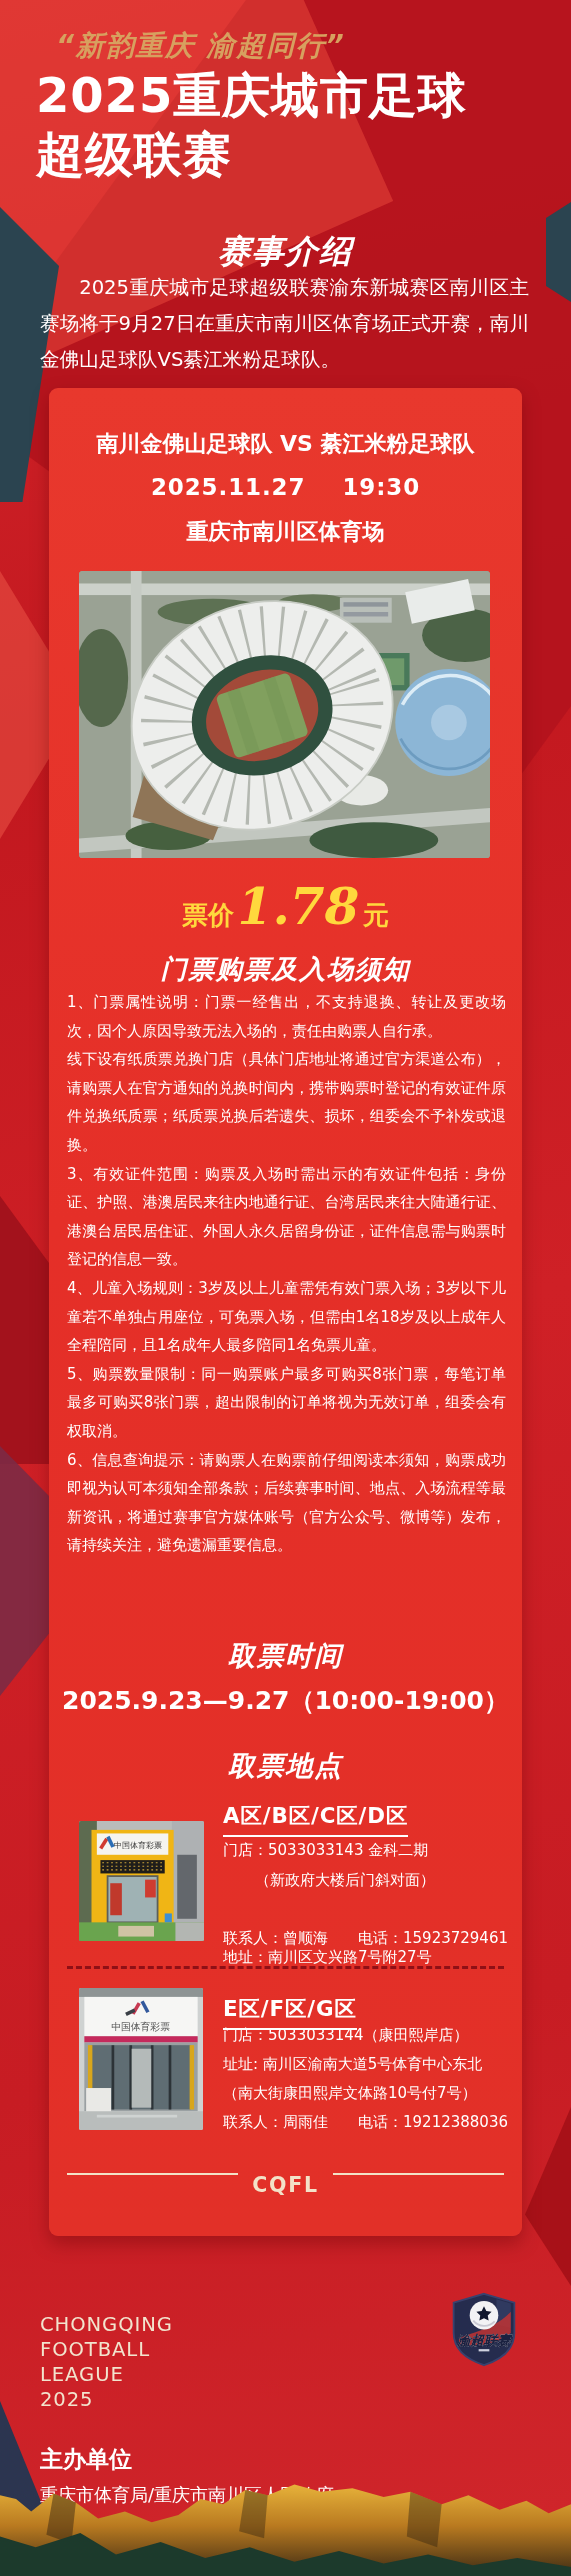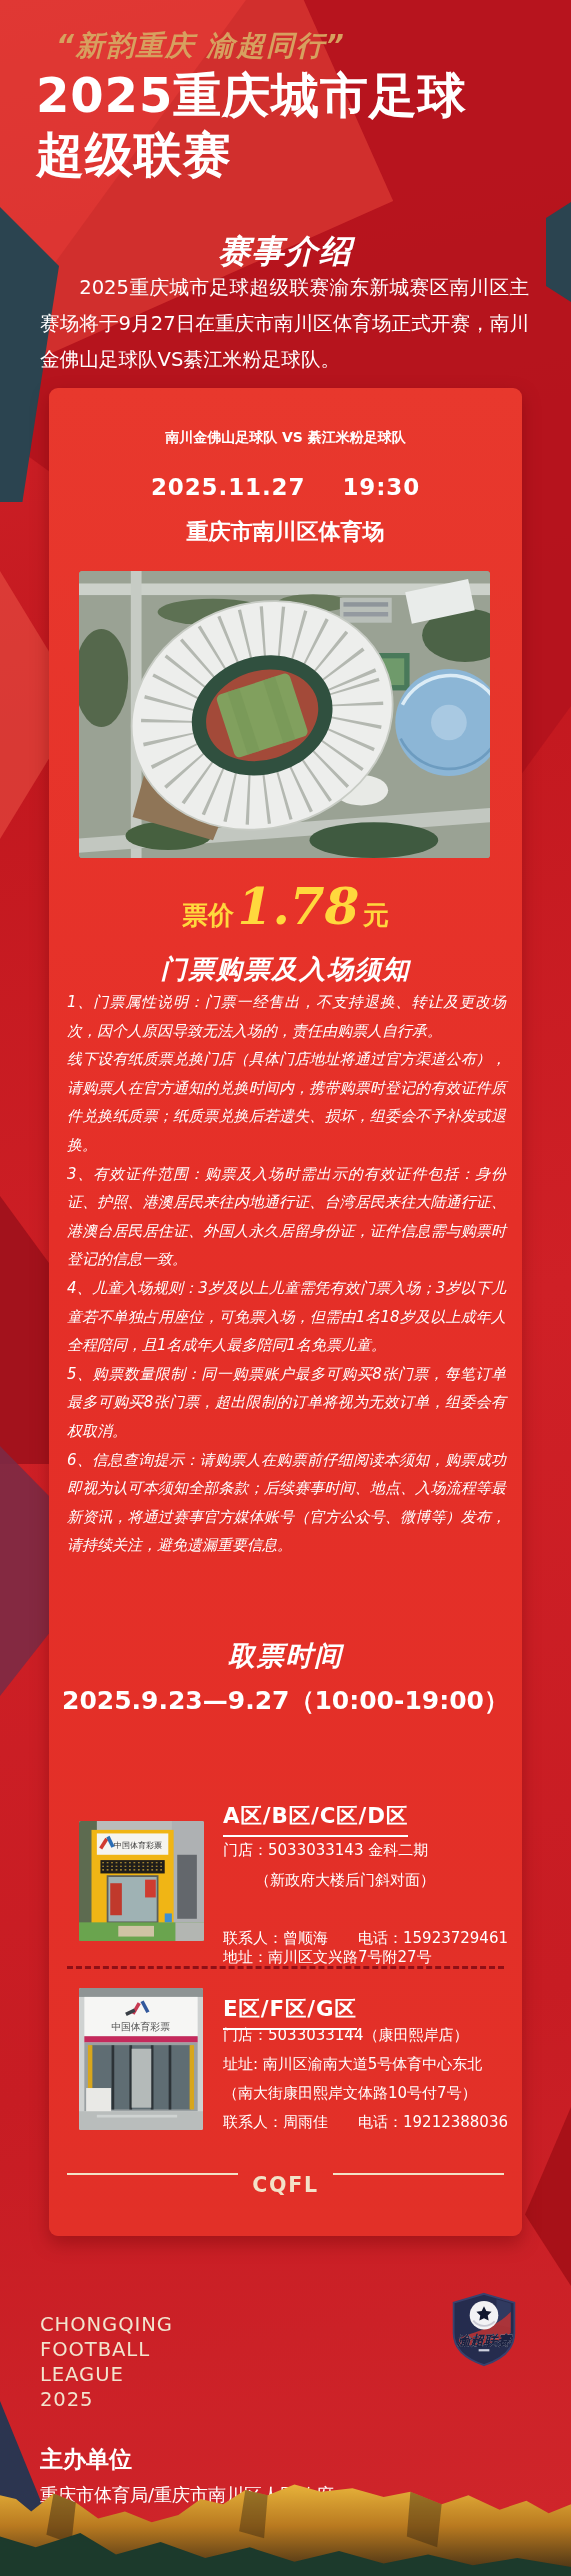--- a/index.html
+++ b/index.html
@@ -26,31 +26,31 @@
 
   .intro-head{position:absolute;z-index:2;left:0;top:230px;width:100%;text-align:center;
     font-size:32px;font-weight:900;font-style:italic;letter-spacing:1.8px;}
   .intro-body{position:absolute;z-index:2;left:40px;top:270px;width:489px;font-size:19.6px;line-height:36px;
     text-align:justify;text-indent:2em;}
 
   .card{position:absolute;z-index:3;left:49px;top:388px;width:473px;height:1848px;border-radius:9px;
     background:linear-gradient(180deg,#e8382d 0%,#e52f28 45%,#e23028 100%);
     box-shadow:0 7.1px 18px rgba(90,0,0,.35);}
   .card .abs{position:absolute;}
-  .match-title{top:41px;left:0;width:100%;text-align:center;font-size:14px;font-weight:800;}
+  .match-title{top:41px;left:0;width:100%;text-align:center;font-size:22px;font-weight:800;}
   .match-datetime{top:86px;left:0;width:100%;text-align:center;font-size:23px;font-weight:800;letter-spacing:0.9px;}
   .match-datetime .gap{display:inline-block;width:37px;}
   .match-venue{top:129px;left:0;width:100%;text-align:center;font-size:22px;font-weight:600;}
   .stadium-wrap{top:183px;left:30px;width:411px;height:287px;border-radius:3.6px;overflow:hidden;background:#9aa294;}
   .price-row{top:489px;left:0;width:100%;display:flex;justify-content:center;align-items:baseline;color:#ffd83d;}
   .price-label{font-size:26px;font-weight:800;}
   .price-value{font-size:50px;font-weight:bold;font-style:italic;font-family:"DejaVu Serif","Liberation Serif",serif;margin:0 3.6px;}
   .price-unit{font-size:26px;font-weight:800;}
   .notice-head{top:564px;left:0;width:100%;text-align:center;font-size:26px;font-weight:900;font-style:italic;letter-spacing:1.8px;}
-  .rules{top:600px;left:18px;width:439px;font-size:15px;line-height:28.6px;text-align:justify;font-style:italic;}
+  .rules{top:600px;left:18px;width:439px;font-size:15px;line-height:28.6px;text-align:justify;}
   .rules p{margin:0;}
   .sec-head{left:0;width:100%;text-align:center;font-size:27px;font-weight:900;font-style:italic;letter-spacing:1.8px;}
   .pt-head{top:1250px;} .pt-value{top:1296px;left:0;width:100%;text-align:center;font-size:25px;font-weight:800;}
   .pl-head{top:1360px;}
   .loc-photo{left:29.5px;overflow:hidden;border-radius:1.8px;}
   .photo1{top:1433px;width:125px;height:120px;}
   .photo2{top:1600px;width:124px;height:142px;}
   .zone{left:174px;font-size:21.4px;font-weight:800;letter-spacing:0.9px;}
   .zone span{border-bottom:2.7px solid #fff;padding-bottom:4.5px;display:inline-block;}
   .zone1{top:1413px;} .zone2{top:1606px;}
@@ -151,20 +151,21 @@
       <p>线下设有纸质票兑换门店（具体门店地址将通过官方渠道公布），请购票人在官方通知的兑换时间内，携带购票时登记的有效证件原件兑换纸质票；纸质票兑换后若遗失、损坏，组委会不予补发或退换。</p>
       <p>3、有效证件范围：购票及入场时需出示的有效证件包括：身份证、护照、港澳居民来往内地通行证、台湾居民来往大陆通行证、港澳台居民居住证、外国人永久居留身份证，证件信息需与购票时登记的信息一致。</p>
       <p>4、儿童入场规则：3岁及以上儿童需凭有效门票入场；3岁以下儿童若不单独占用座位，可免票入场，但需由1名18岁及以上成年人全程陪同，且1名成年人最多陪同1名免票儿童。</p>
       <p>5、购票数量限制：同一购票账户最多可购买8张门票，每笔订单最多可购买8张门票，超出限制的订单将视为无效订单，组委会有权取消。</p>
       <p>6、信息查询提示：请购票人在购票前仔细阅读本须知，购票成功即视为认可本须知全部条款；后续赛事时间、地点、入场流程等最新资讯，将通过赛事官方媒体账号（官方公众号、微博等）发布，请持续关注，避免遗漏重要信息。</p>
     </div>
 
     <div class="abs sec-head pt-head">取票时间</div>
     <div class="abs pt-value">2025.9.23—9.27（10:00-19:00）</div>
 
+    <div class="abs sec-head pl-head">取票地点</div>
 
     <div class="abs loc-photo photo1">
       <svg width="125" height="120" viewBox="0 0 140 135" preserveAspectRatio="none">
         <rect width="140" height="135" fill="#b9bcba"></rect>
         <rect x="0" y="0" width="20" height="135" fill="#5d6b50"></rect>
         <rect x="104" y="0" width="36" height="135" fill="#aeb1b3"></rect>
         <rect x="110" y="38" width="22" height="72" fill="#63676c"></rect>
         <rect x="14" y="10" width="92" height="125" fill="#f0b515"></rect>
         <rect x="20" y="14" width="80" height="24" fill="#f5f4f0"></rect>
         <rect x="26" y="19" width="4" height="13" fill="#d03a30" transform="rotate(32 28 25)"></rect>

